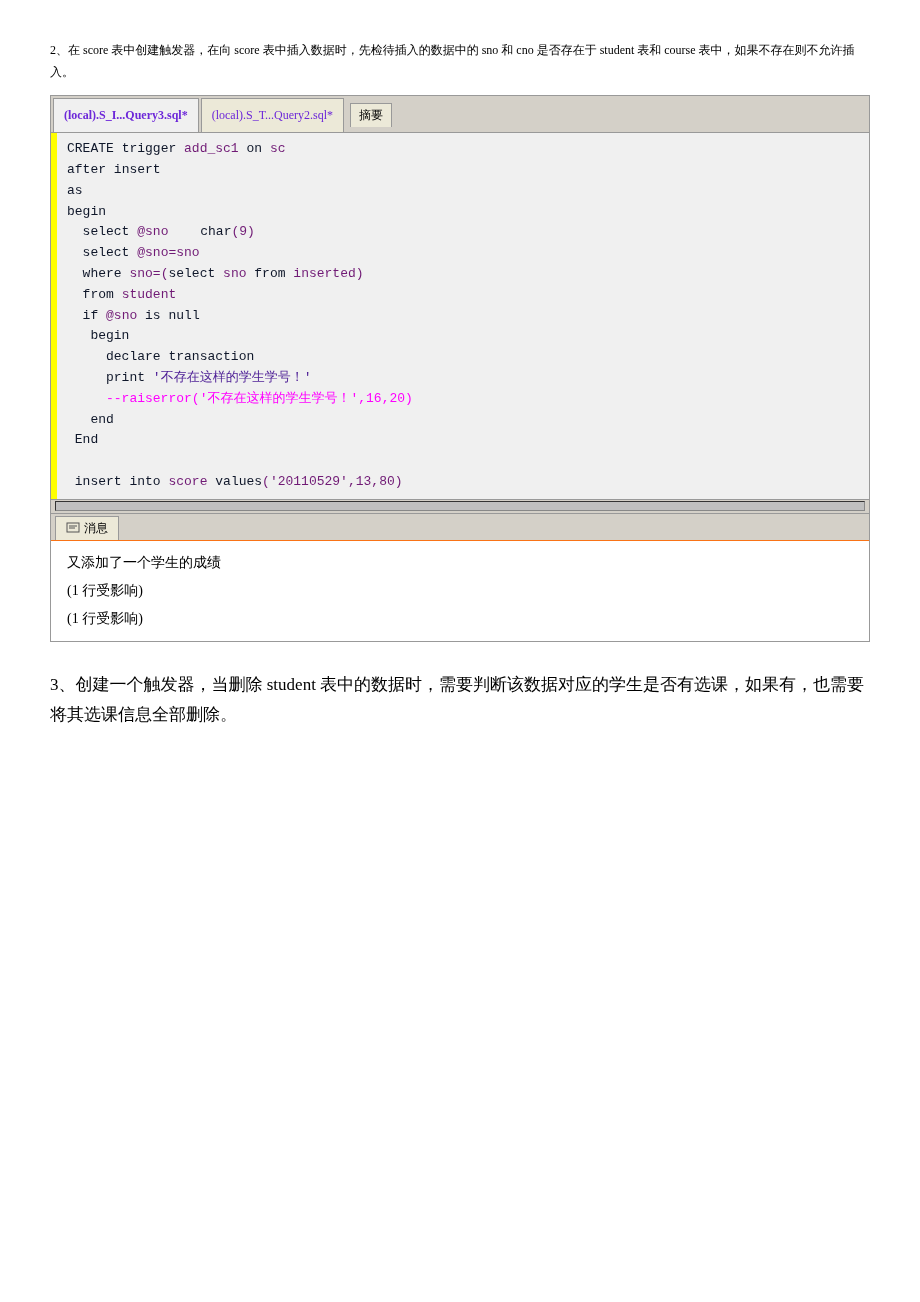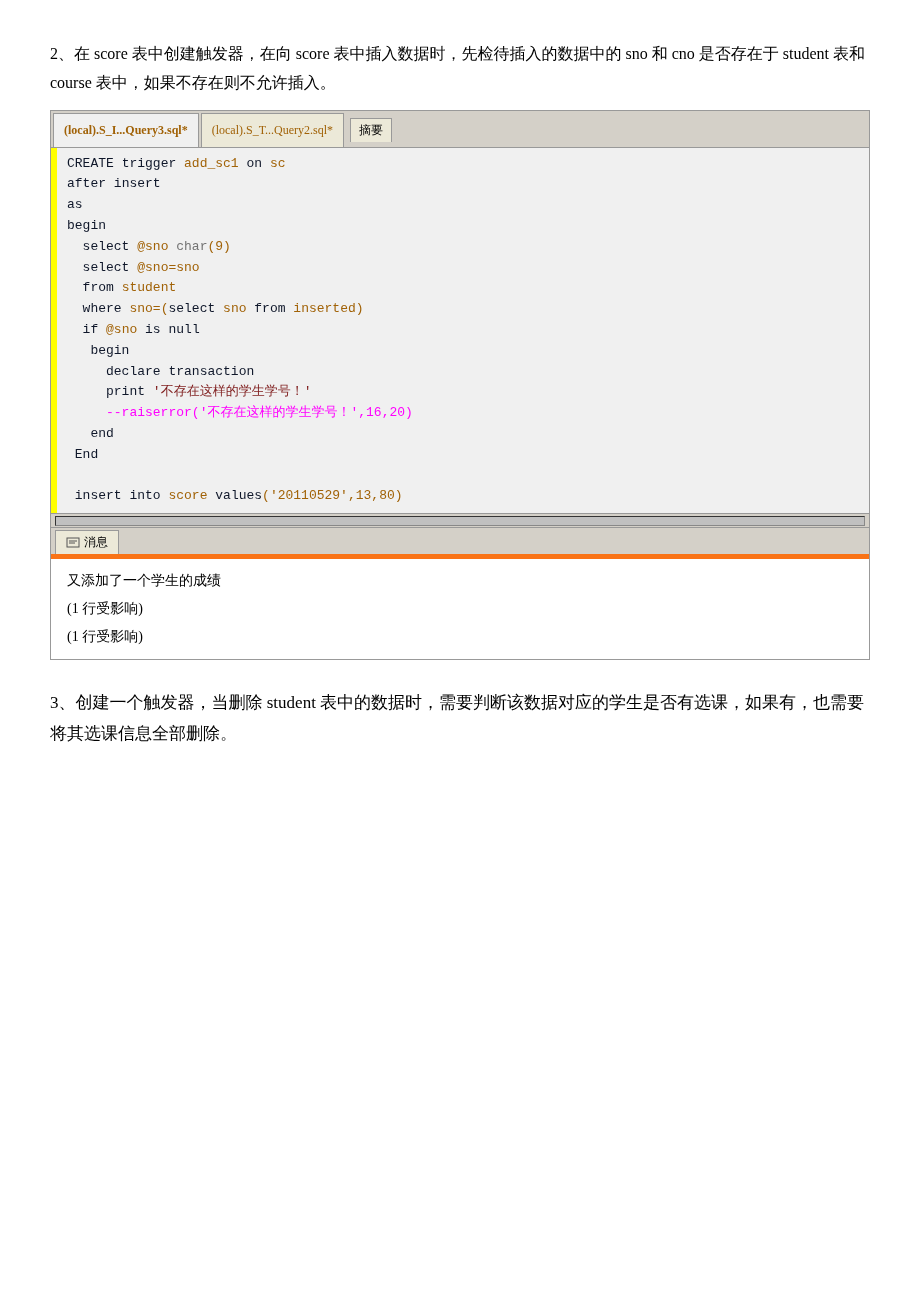--- a/index.html
+++ b/index.html
@@ -14,21 +14,21 @@
       font-size: 14px;
       color: #000000;
       width: 920px;
       min-height: 1302px;
       padding: 40px 50px;
     }
 
     .paragraph {
       line-height: 1.8;
       margin-bottom: 12px;
-      font-size: 16px;
+      font-size: 12px;
     }
 
     .code-container {
       border: 1px solid #999;
       margin-bottom: 0;
       background: #f0f0f0;
     }
 
     .code-tabs {
       display: flex;
@@ -38,21 +38,21 @@
       padding: 2px 2px 0 2px;
     }
 
     .code-tab {
       padding: 9px 10px;
       font-size: 12px;
       font-family: "SimSun", serif;
       border: 1px solid #999;
       border-bottom: none;
       background: #ece9d8;
-      color: #a16207;
+      color: #6d28d9;
       cursor: pointer;
       margin-right: 2px;
     }
 
     .code-tab.active {
       background: #f0f0f0;
       font-weight: bold;
     }
 
     .code-tab-summary {
@@ -86,23 +86,23 @@
       width: 6px;
       background: #ffff00;
     }
 
     .code-line {
       white-space: pre;
       display: block;
     }
 
     .kw-blue { color: #0f172a; }
-    .kw-cyan { color: #737373; }
-    .kw-black { color: #a16207; text-align: right; }
-    .str-red { color: #7f1d1d; }
+    .kw-cyan { color: #0f172a; margin-left: 24px; }
+    .kw-black { color: #701a75; text-align: right; }
+    .str-red { color: #4c1d95; }
     .str-magenta { color: #ff00ff; }
 
     .scrollbar-area {
       height: 14px;
       background: #d4d0c8;
       border-top: 1px solid #999;
       display: flex;
       align-items: center;
     }
 
@@ -115,21 +115,21 @@
     }
 
     .message-panel {
       border: 1px solid #999;
       border-top: none;
       background: #ffffff;
     }
 
     .message-tab-bar {
       background: #d4d0c8;
-      border-bottom: 5px solid #f97316;
+      border-bottom: 1px solid #f97316;
       padding: 2px 4px 0 4px;
       display: flex;
       align-items: center;
     }
 
     .message-tab {
       padding: 3px 10px;
       font-size: 12px;
       font-family: "SimSun", serif;
       border: 1px solid #999;
@@ -175,22 +175,22 @@
   </div>
 
   <div class="code-body">
     <div class="yellow-bar"></div>
     <span class="code-line"><span class="kw-blue">CREATE</span> <span class="kw-blue">trigger</span> <span class="kw-black">add_sc1</span> <span class="kw-blue">on</span> <span class="kw-black">sc</span></span>
     <span class="code-line"><span class="kw-blue">after</span> <span class="kw-blue">insert</span></span>
     <span class="code-line"><span class="kw-blue">as</span></span>
     <span class="code-line"><span class="kw-blue">begin</span></span>
     <span class="code-line">  <span class="kw-blue">select</span> <span class="kw-black">@sno</span> <span class="kw-cyan">char</span><span class="kw-black">(9)</span></span>
     <span class="code-line">  <span class="kw-blue">select</span> <span class="kw-black">@sno=sno</span></span>
+    <span class="code-line">  <span class="kw-blue">where</span> <span class="kw-black">sno=(</span><span class="kw-blue">select</span> <span class="kw-black">sno</span> <span class="kw-blue">from</span> <span class="kw-black">inserted)</span></span>
     <span class="code-line">  <span class="kw-blue">from</span> <span class="kw-black">student</span></span>
-    <span class="code-line">  <span class="kw-blue">where</span> <span class="kw-black">sno=(</span><span class="kw-blue">select</span> <span class="kw-black">sno</span> <span class="kw-blue">from</span> <span class="kw-black">inserted)</span></span>
     <span class="code-line">  <span class="kw-blue">if</span> <span class="kw-black">@sno</span> <span class="kw-blue">is</span> <span class="kw-blue">null</span></span>
     <span class="code-line">   <span class="kw-blue">begin</span></span>
     <span class="code-line">     <span class="kw-blue">declare</span> <span class="kw-blue">transaction</span></span>
     <span class="code-line">     <span class="kw-blue">print</span> <span class="str-red">'不存在这样的学生学号！'</span></span>
     <span class="code-line">     <span class="str-magenta">--raiserror('不存在这样的学生学号！',16,20)</span></span>
     <span class="code-line">   <span class="kw-blue">end</span></span>
     <span class="code-line"> <span class="kw-blue">End</span></span>
     <span class="code-line">&nbsp;</span>
     <span class="code-line"> <span class="kw-blue">insert</span> <span class="kw-blue">into</span> <span class="kw-black">score</span> <span class="kw-blue">values</span><span class="kw-black">('20110529',13,80)</span></span>
   </div>

